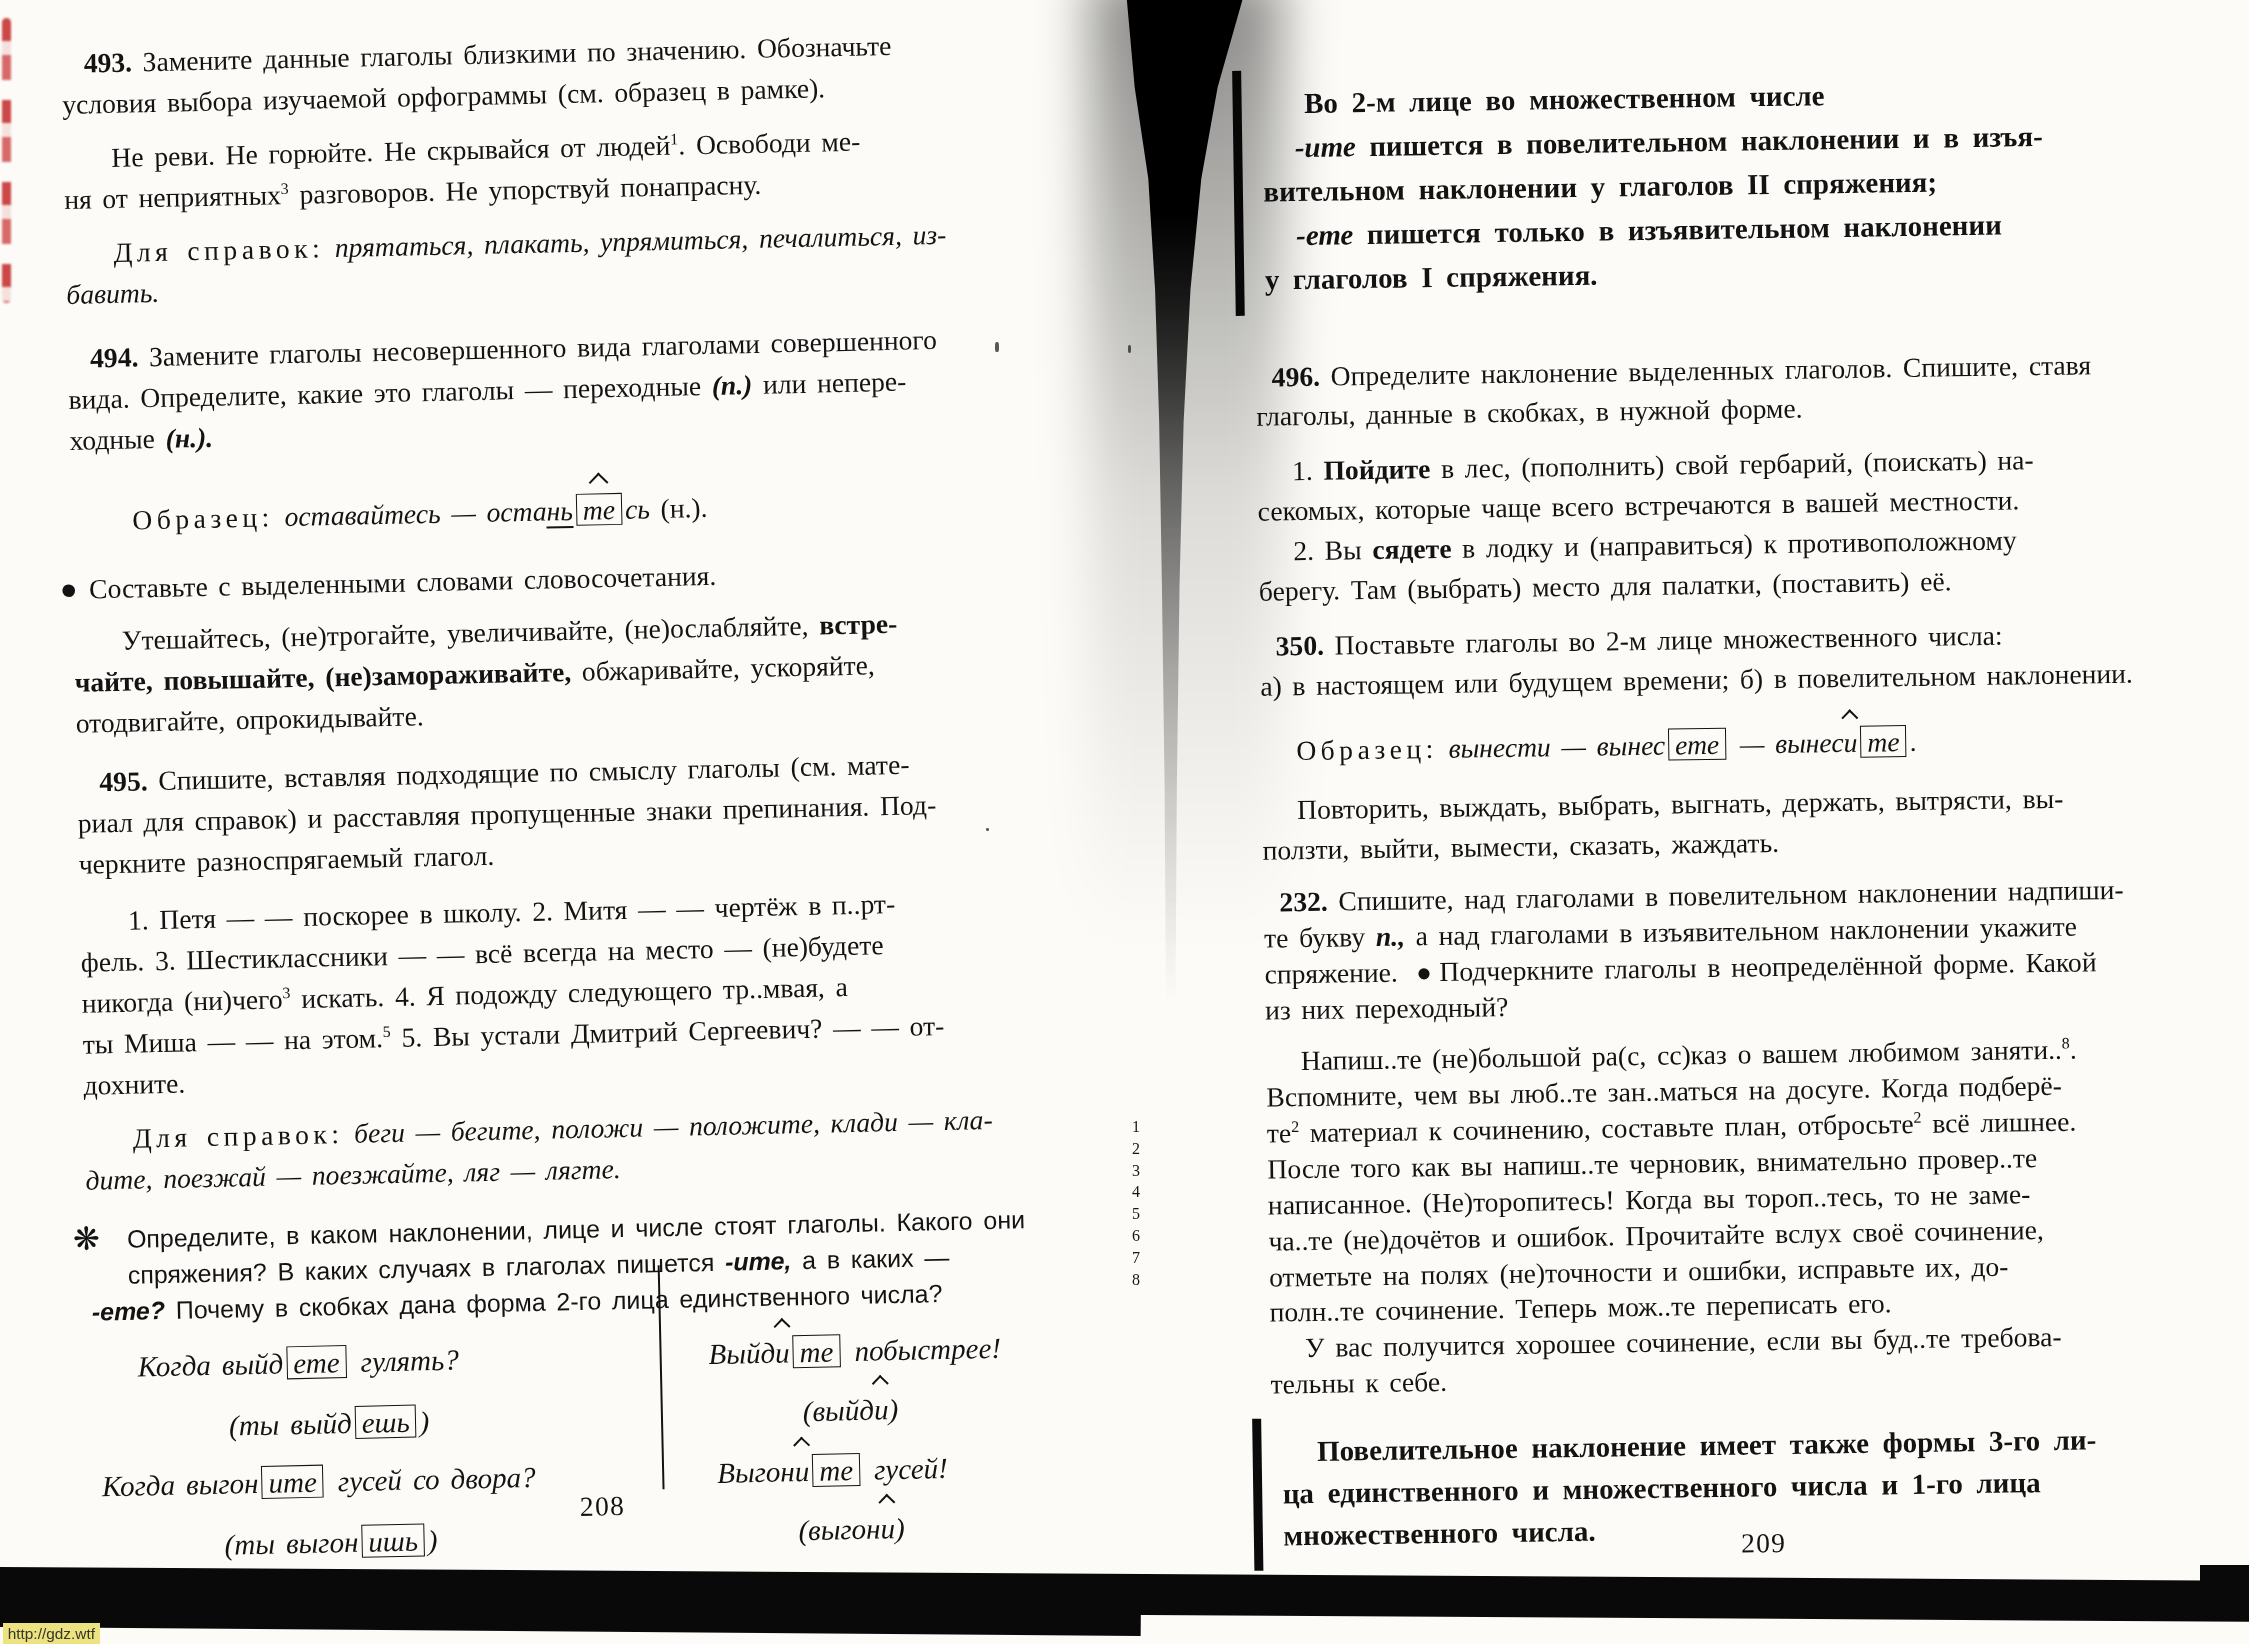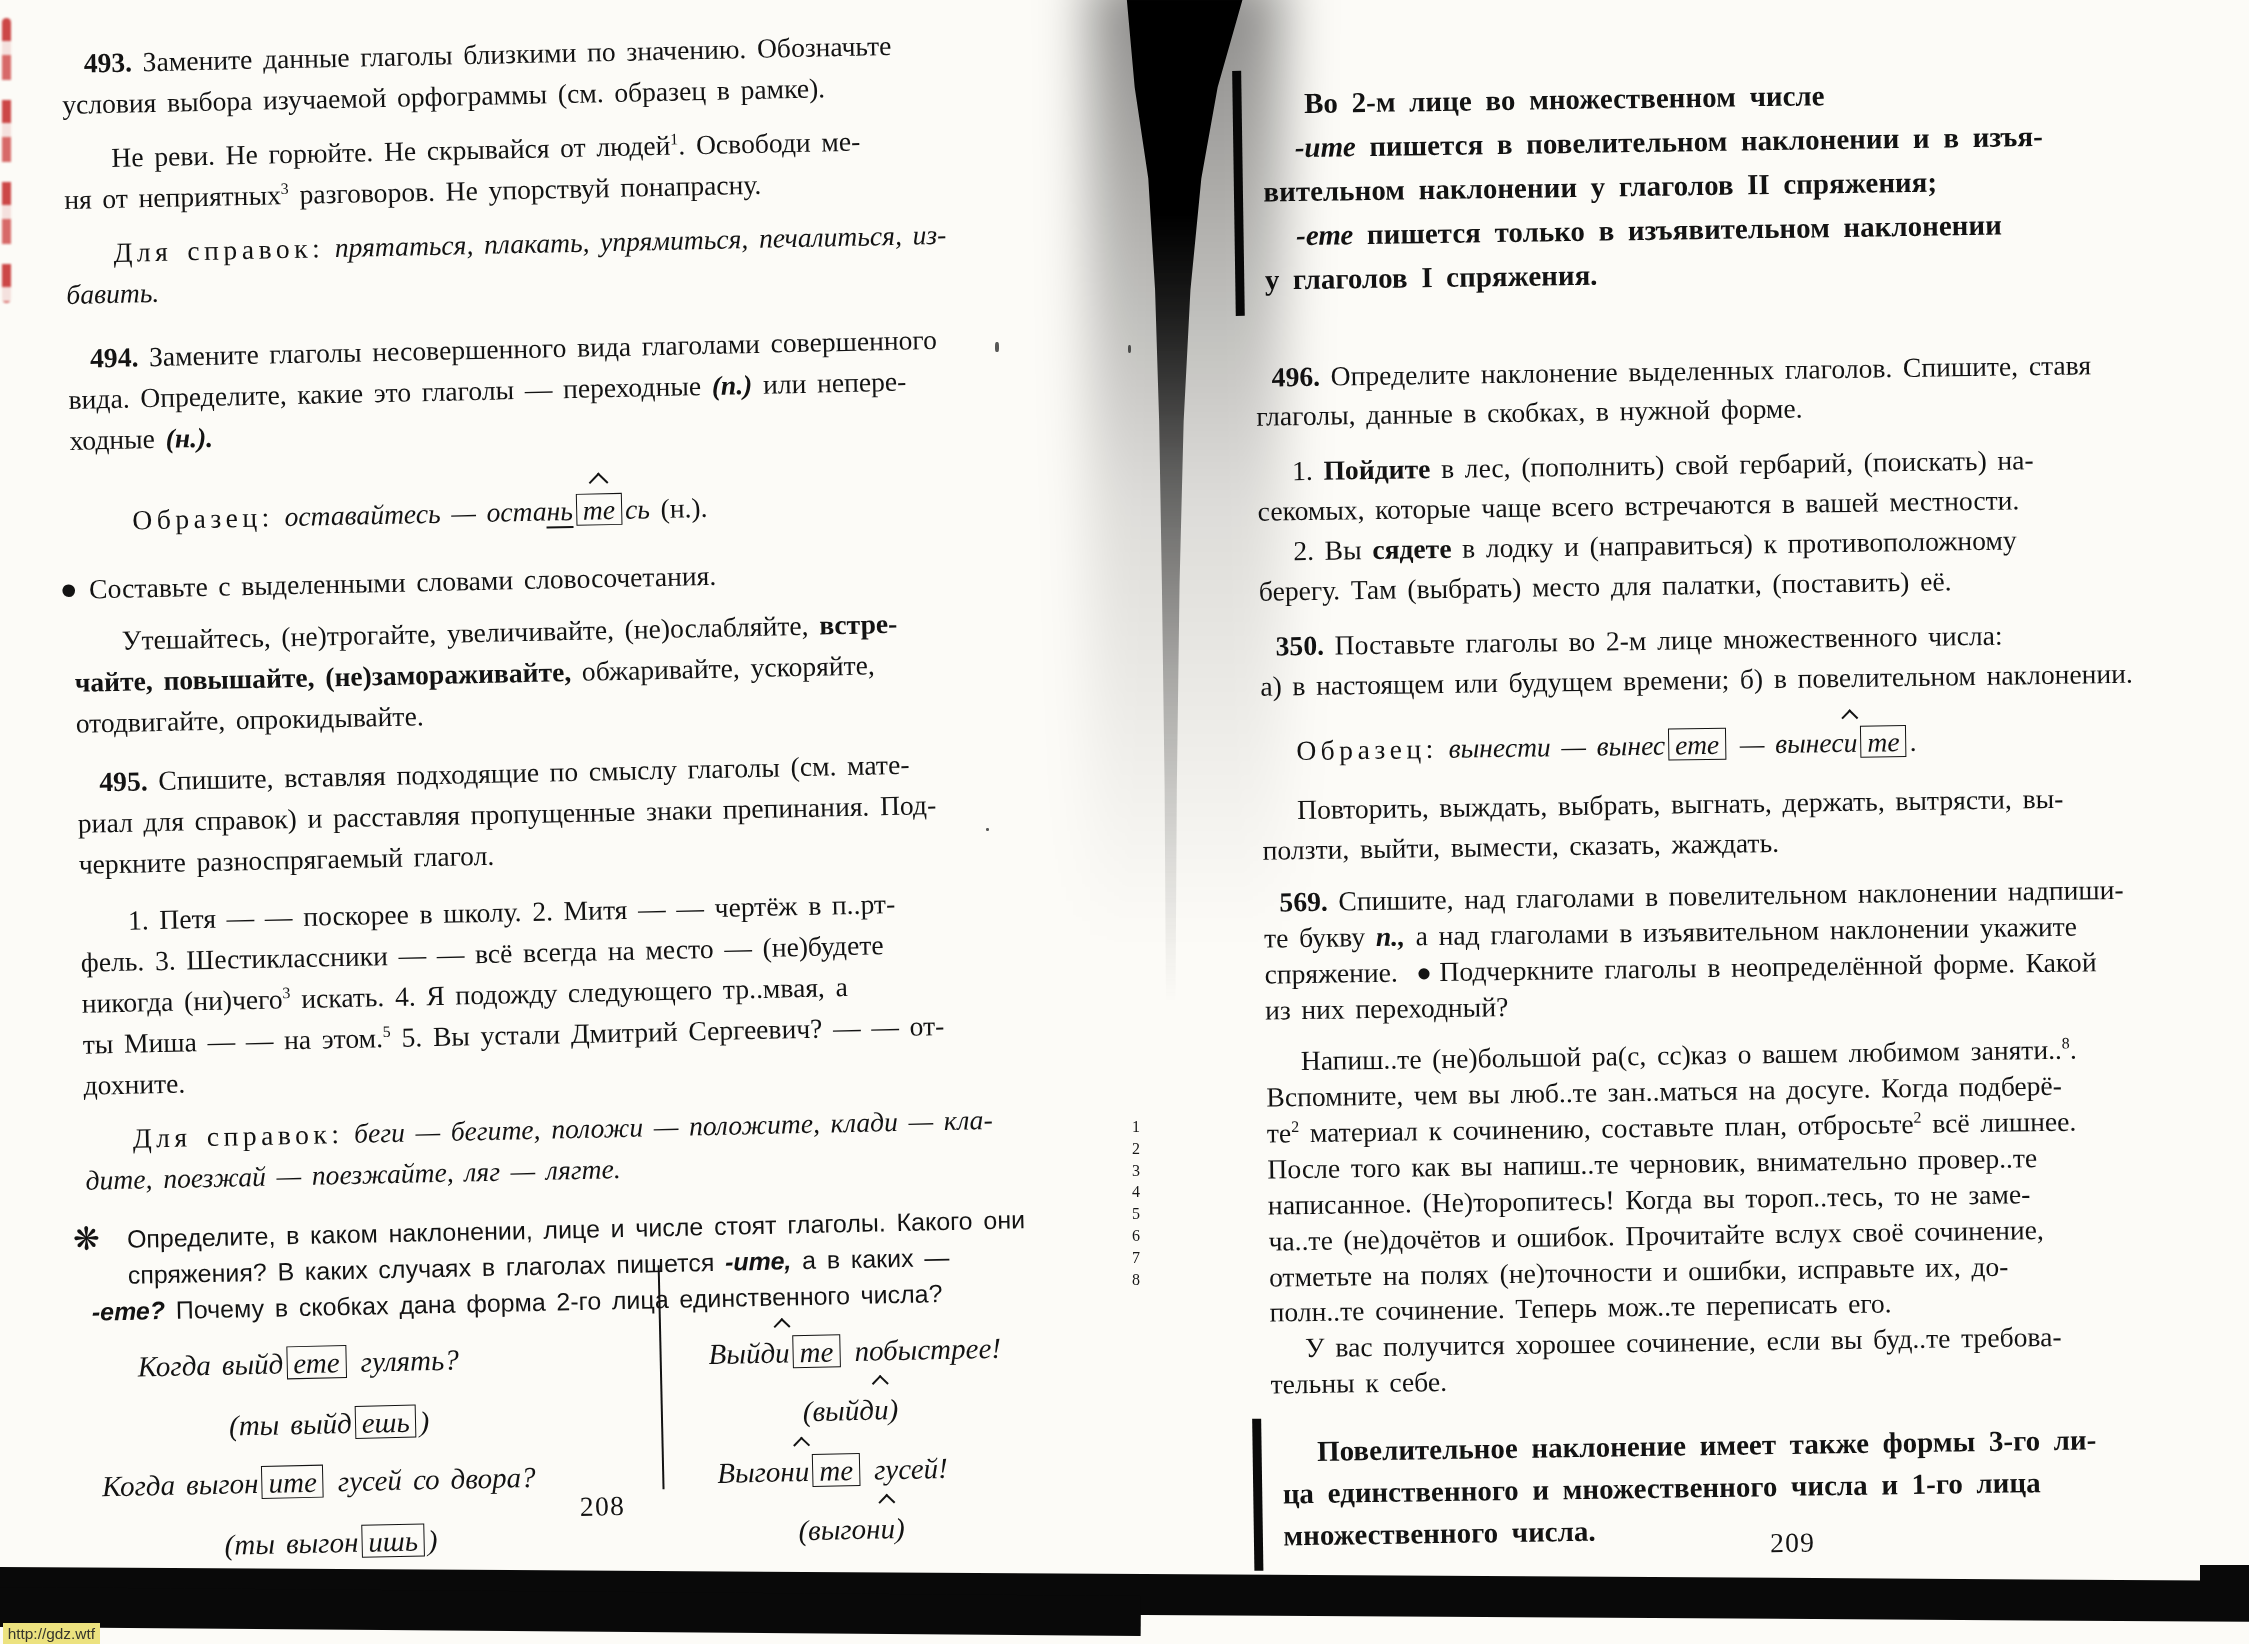--- a/index.html
+++ b/index.html
@@ -124,42 +124,42 @@
     <div class="line" style="left:19px;top:437px">секомых, которые чаще всего встречаются в вашей местности.</div>
     <div class="line" style="left:54px;top:477px"><span>2. Вы </span><span class="b">сядете</span><span> в лодку и (направиться) к противоположному</span></div>
     <div class="line" style="left:19px;top:517px">берегу. Там (выбрать) место для палатки, (поставить) её.</div>
 
     <div class="line" style="left:35px;top:572px"><span class="b">350.</span><span> Поставьте глаголы во 2-м лице множественного числа:</span></div>
     <div class="line" style="left:19px;top:612px">а) в настоящем или будущем времени; б) в повелительном наклонении.</div>
     <div class="line" style="left:54px;top:674px"><span class="sp">Образец:</span><span class="i"> вынести — вынес</span><span class="bx">ете</span><span class="i"> — вынес</span><span class="i hatl">и</span><span class="bx">те</span><span>.</span></div>
     <div class="line" style="left:54px;top:736px">Повторить, выждать, выбрать, выгнать, держать, вытрясти, вы-</div>
     <div class="line" style="left:19px;top:776px">ползти, выйти, вымести, сказать, жаждать.</div>
 
-    <div class="line" style="left:35px;top:828px"><span class="b">569.</span><span> Спишите, над глаголами в повелительном наклонении надпиши-</span></div>
+    <div class="line" style="left:35px;top:828px"><span class="b">232.</span><span> Спишите, над глаголами в повелительном наклонении надпиши-</span></div>
     <div class="line" style="left:19px;top:864px"><span>те букву </span><span class="bi">п.,</span><span> а над глаголами в изъявительном наклонении укажите</span></div>
     <div class="line" style="left:19px;top:900px"><span>спряжение. </span><span class="bullet-mid">●</span><span>Подчеркните глаголы в неопределённой форме. Какой</span></div>
     <div class="line" style="left:19px;top:936px">из них переходный?</div>
     <div class="line" style="left:54px;top:987px"><span>Напиш..те (не)большой ра(с, сс)каз о вашем любимом заняти..</span><sup>8</sup><span>.</span></div>
     <div class="line" style="left:19px;top:1023px">Вспомните, чем вы люб..те зан..маться на досуге. Когда подберё-</div>
     <div class="line" style="left:19px;top:1059px"><span>те</span><sup>2</sup><span> материал к сочинению, составьте план, отбросьте</span><sup>2</sup><span> всё лишнее.</span></div>
     <div class="line" style="left:19px;top:1095px">После того как вы напиш..те черновик, внимательно провер..те</div>
     <div class="line" style="left:19px;top:1131px">написанное. (Не)торопитесь! Когда вы тороп..тесь, то не заме-</div>
     <div class="line" style="left:19px;top:1167px">ча..те (не)дочётов и ошибок. Прочитайте вслух своё сочинение,</div>
     <div class="line" style="left:19px;top:1203px">отметьте на полях (не)точности и ошибки, исправьте их, до-</div>
     <div class="line" style="left:19px;top:1238px">полн..те сочинение. Теперь мож..те переписать его.</div>
     <div class="line" style="left:54px;top:1274px">У вас получится хорошее сочинение, если вы буд..те требова-</div>
     <div class="line" style="left:19px;top:1310px">тельны к себе.</div>
 
     <div class="rulebox" style="top:1358px">
       <div class="rl" style="margin-left:35px;line-height:42px">Повелительное наклонение имеет также формы 3-го ли-</div>
       <div class="rl" style="line-height:42px">ца единственного и множественного числа и 1-го лица</div>
       <div class="rl" style="line-height:42px">множественного числа.</div>
     </div>
 
-    <div class="pageno" style="left:516px;top:1474px">209</div>
+    <div class="pageno" style="left:487px;top:1474px">209</div>
   </div>
 
   <div class="spine-soft"></div>
   <div class="spine"></div>
 
   <div class="gdigits">
     <span>1</span>
     <span>2</span>
     <span>3</span>
     <span>4</span>

